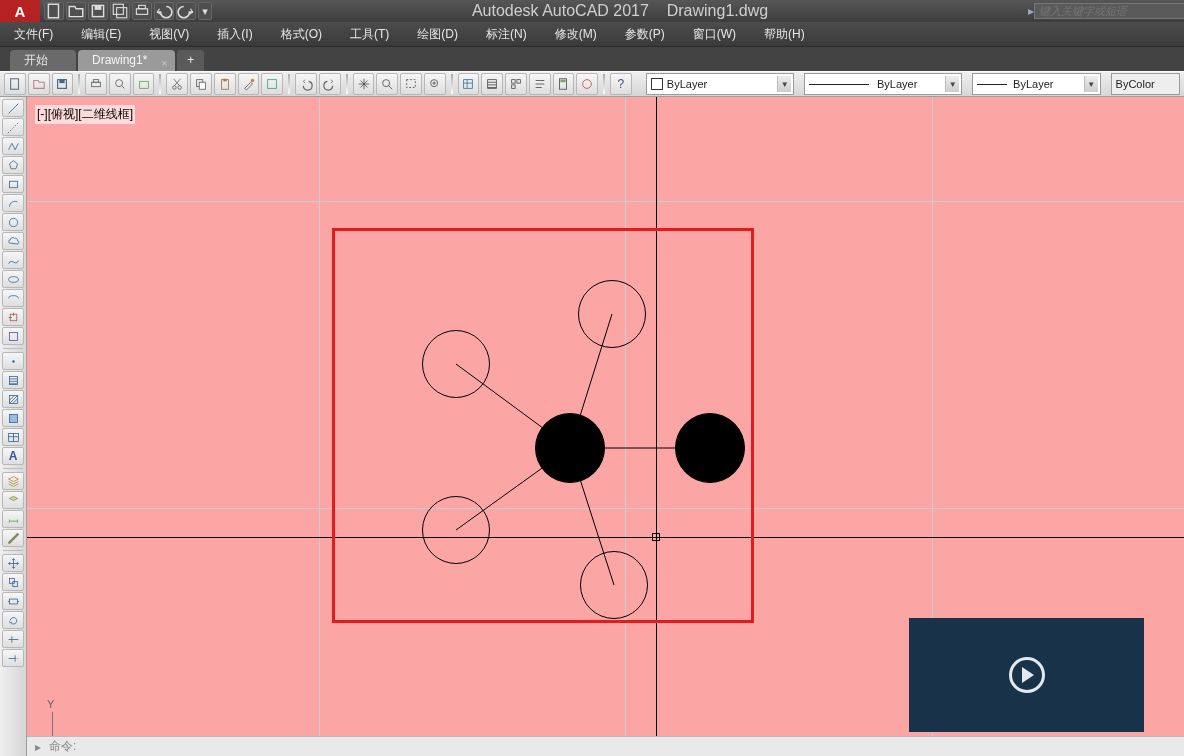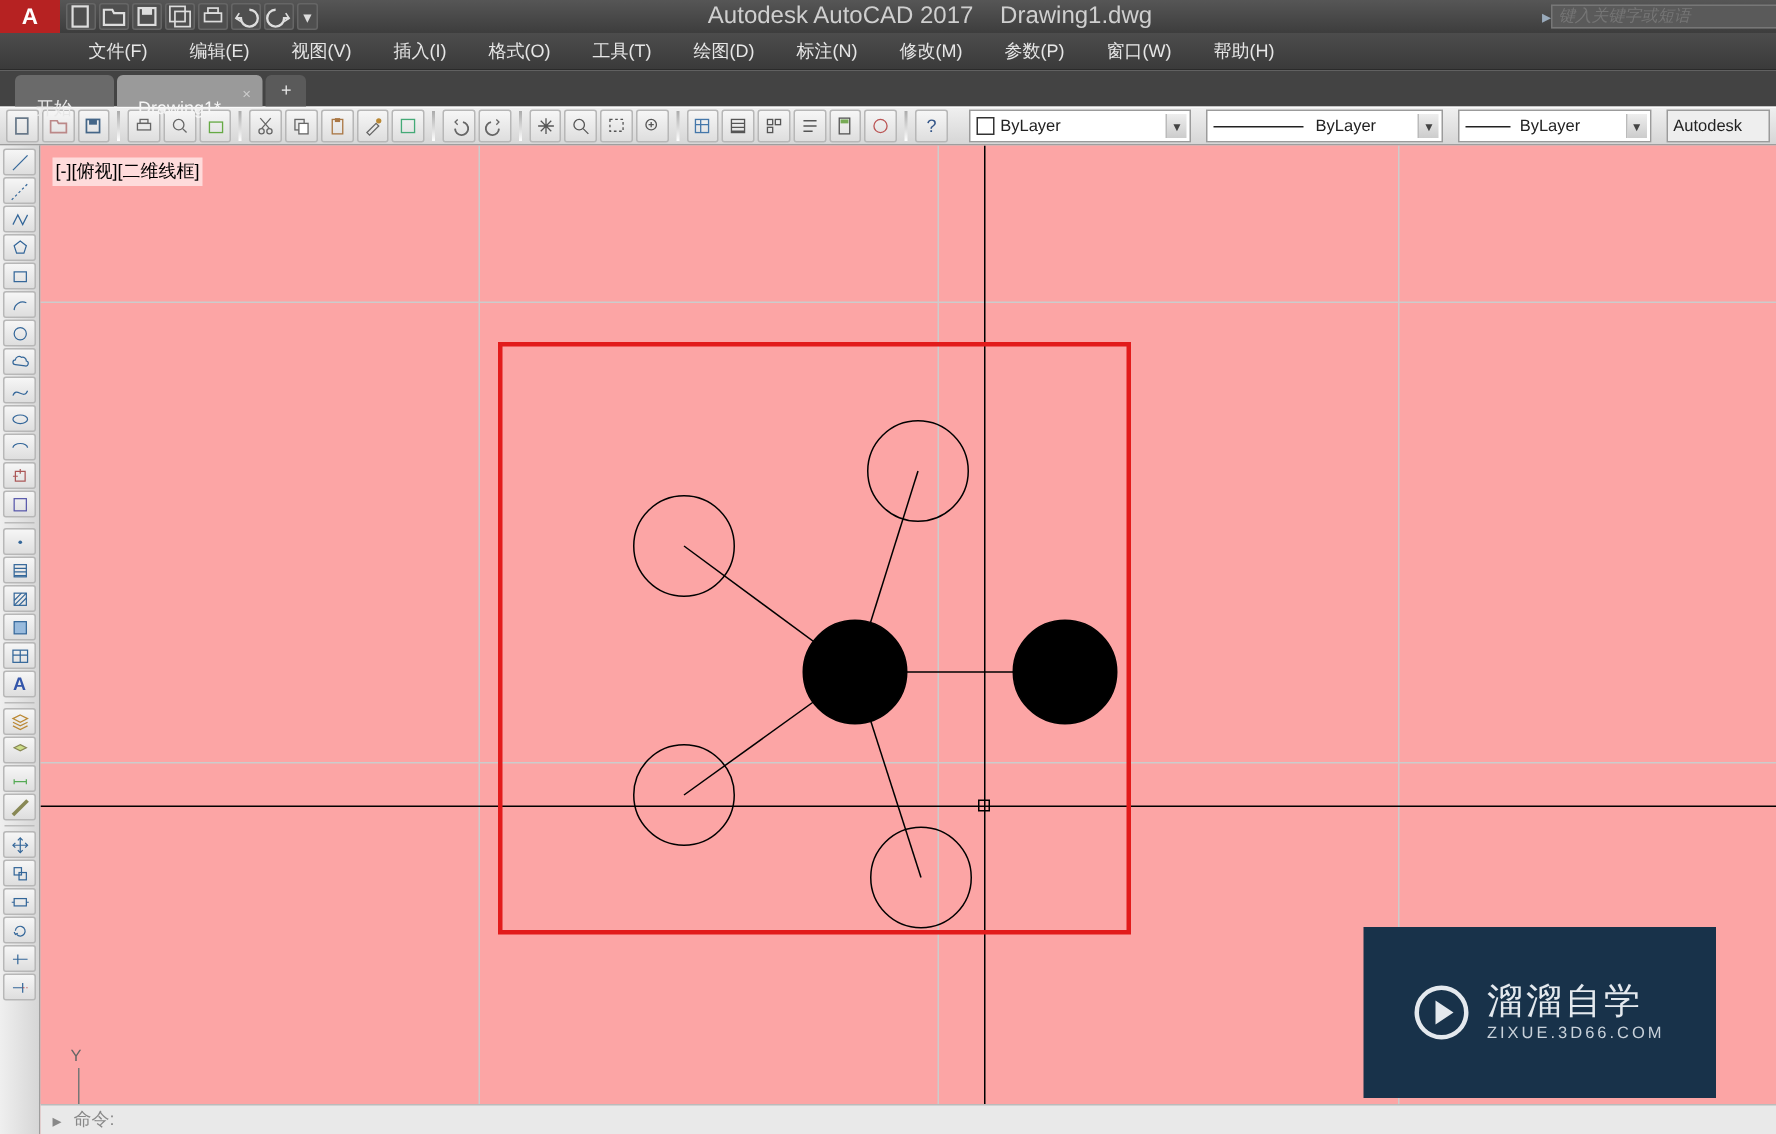--- a/index.html
+++ b/index.html
@@ -9,26 +9,26 @@
 .titlebar { height: 22px; background: linear-gradient(#565656,#3d3d3d); display: flex; align-items: center; color: #ccc; }
 .app-icon { width: 40px; height: 22px; background: #b62222; display: flex; align-items: center; justify-content: center; font-weight: bold; color: #fff; font-size: 15px; }
 .qat { display: flex; gap: 2px; margin-left: 4px; }
 .qat .qbtn { width: 20px; height: 18px; background: #4f4f4f; border: 1px solid #666; border-radius: 2px; display: flex; align-items: center; justify-content: center; color: #ddd; font-size: 11px; cursor: pointer; }
 .title-text { flex: 1; text-align: center; color: #cfcfcf; font-size: 16px; }
 .title-right { width: 150px; height: 18px; display: flex; align-items: center; margin-right: 6px; }
 .title-right .globe { width: 16px; height: 16px; color: #9ab; display:flex;align-items:center;justify-content:center; }
 .title-right input { flex: 1; height: 16px; background: #5a5a5a; border: 1px solid #777; color: #bbb; font-style: italic; font-size: 11px; padding: 0 4px; }
 
 
-.menubar { height: 25px; background: linear-gradient(#4c4c4c,#3a3a3a); display: flex; align-items: center; color: #e6e6e6; padding-left: 45px; gap: 0; border-bottom: 1px solid #2a2a2a; }
+.menubar { height: 25px; background: linear-gradient(#4c4c4c,#3a3a3a); display: flex; align-items: center; color: #e6e6e6; gap: 0; border-bottom: 1px solid #2a2a2a; }
 .menubar .mitem { padding: 0 14px; height: 25px; line-height: 25px; cursor: pointer; font-size: 12px; }
 
 
 .tabrow { height: 24px; background: #434343; display: flex; align-items: flex-end; padding-left: 10px; }
-.tab { height: 21px; background: #6a6a6a; color: #e8e8e8; padding: 12px 28px 0 14px; margin-right: 2px; border-radius: 4px 4px 0 0; line-height: 21px; font-size: 12px; position: relative; cursor: pointer; }
+.tab { height: 21px; background: #6a6a6a; color: #e8e8e8; padding: 0 28px 0 14px; margin-right: 2px; border-radius: 4px 4px 0 0; line-height: 21px; font-size: 12px; position: relative; cursor: pointer; }
 .tab.active { background: #9a9a9a; color: #f5f5f5; }
 .tab .x { position: absolute; right: 8px; top: 3px; font-size: 10px; color: #ccc; }
 .tab.plus { padding: 0 10px; background: #5a5a5a; }
 
 
 .toolbar { height: 26px; background: linear-gradient(#efefef,#d6d6d6); border-top: 1px solid #fafafa; border-bottom: 1px solid #9e9e9e; display: flex; align-items: center; padding: 0 4px; gap: 2px; }
 .tbtn { width: 22px; height: 22px; background: linear-gradient(#f6f6f6,#dedede); border: 1px solid #b7b7b7; border-radius: 2px; display: flex; align-items: center; justify-content: center; cursor: pointer; color: #555; }
 .tbtn svg { width: 14px; height: 14px; }
 .tsep { width: 2px; height: 20px; background: linear-gradient(#aaa,#fff); margin: 0 3px; }
 .tsel { height: 22px; background: #fff; border: 1px solid #9b9b9b; display: flex; align-items: center; padding: 0 4px; font-size: 11px; color: #222; position: relative; }
@@ -315,21 +315,21 @@
     <span class="arrow">▼</span>
   </div>
   <div style="width:6px;"></div>
   <div class="tsel" style="width:130px;">
     <span style="border-top:1px solid #222;width:30px;display:inline-block;margin-right:6px;"></span>
     <span>ByLayer</span>
     <span class="arrow">▼</span>
   </div>
   <div style="width:6px;"></div>
   <div class="tsel" style="width:70px;background:#eee;">
-    <span>Autodesk</span>
+    <span>ByColor</span>
   </div>
 </div>
 
 <div class="main">
 
   <div class="lefttools">
     <div class="ltbtn">
         <svg viewBox="0 0 16 16">
           <path d="M2 14L14 2" stroke="#369"></path>
         </svg>
@@ -516,24 +516,20 @@
     <div class="dcircle" style="left:395px; top:399px; width:68px; height:68px;"></div>
     <div class="dcircle" style="left:553px; top:454px; width:68px; height:68px;"></div>
 
     <div class="ucs">
       <div class="yaxis"></div>
       <div class="ylab">Y</div>
     </div>
 
     <div class="watermark">
       <div class="play"></div>
-      <div class="wmtxt">
-        <div class="big">溜溜自学</div>
-        <div class="small">ZIXUE.3D66.COM</div>
-      </div>
     </div>
   </div>
 
   <div class="cmdrow">
     <span class="chev">▸</span>
     <span class="prompt">命令:</span>
     <input style="">
   </div>
 </div>
 

